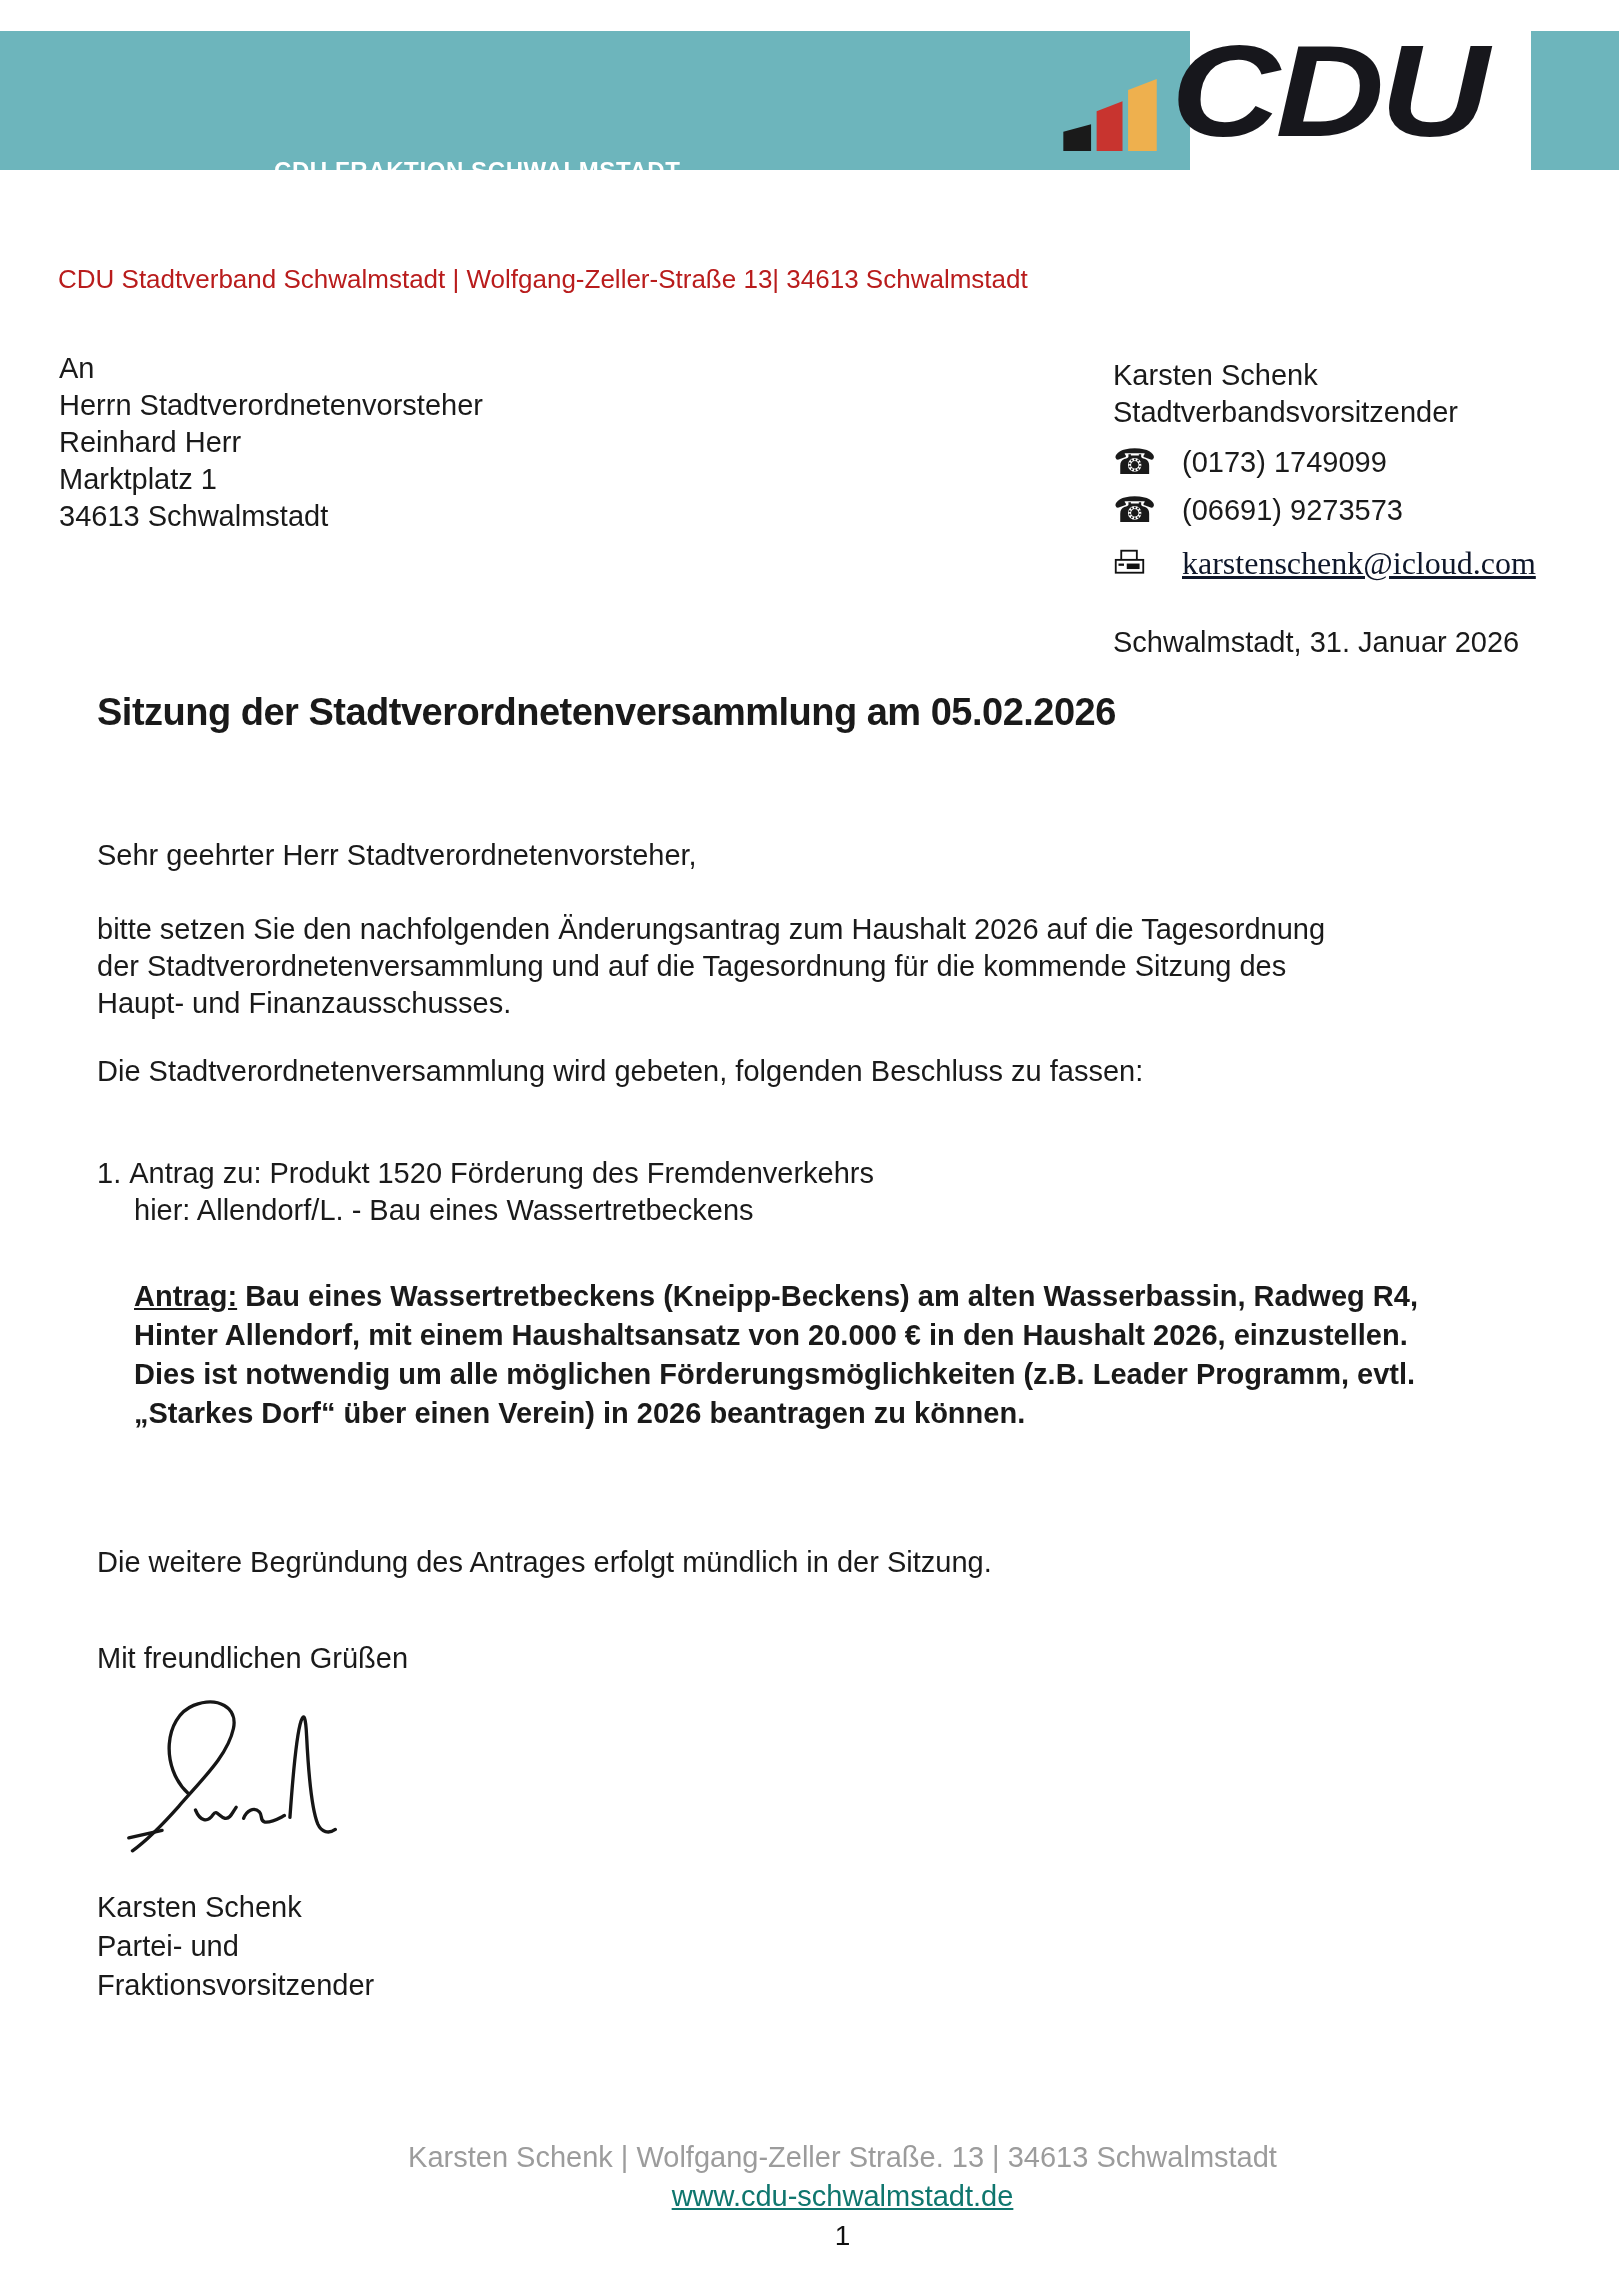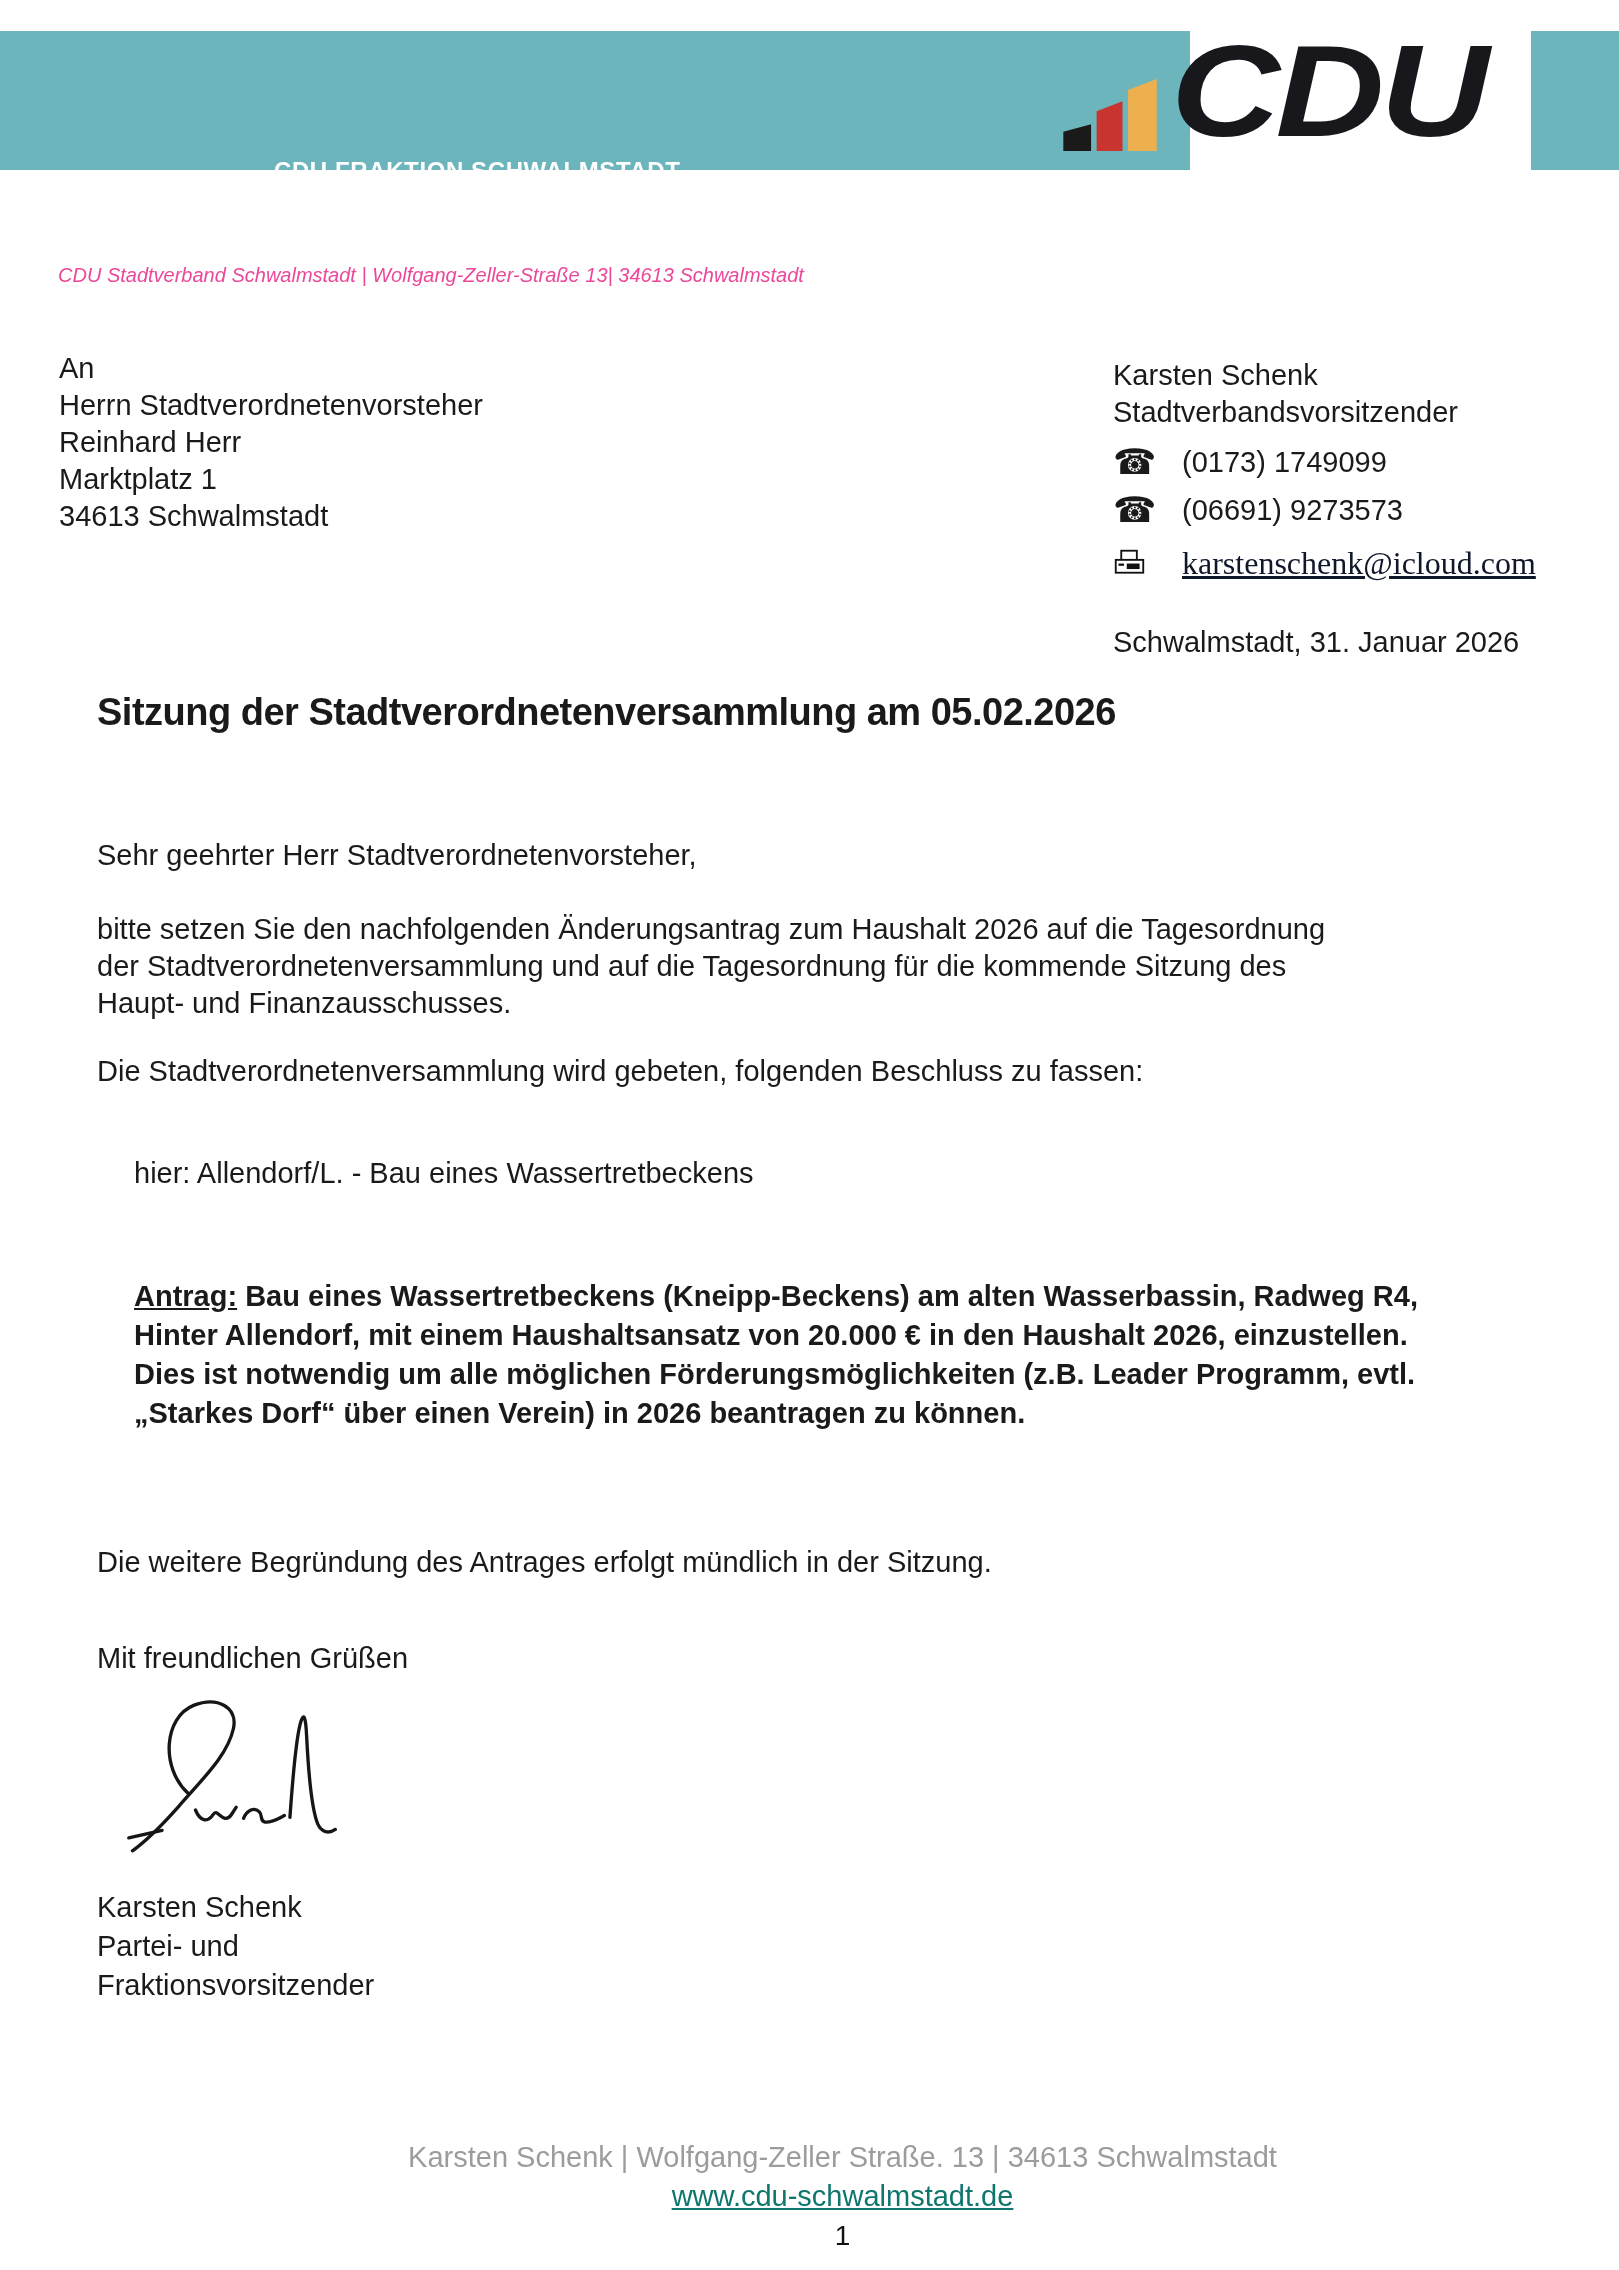--- a/index.html
+++ b/index.html
@@ -19,21 +19,21 @@
     letter-spacing:0.6px;white-space:nowrap;
   }
   .logo-bars{left:1063px;top:78px;}
   .logo-text{
     left:1171px;top:28px;height:126px;line-height:126px;
     font-size:130px;font-weight:700;font-style:italic;letter-spacing:-3.7px;
     color:#17171c;transform:scaleX(1.16);transform-origin:0 0;white-space:nowrap;
   }
 
   
-  .sender-line{left:58px;top:264px;font-size:20px;color:#ec4899;white-space:nowrap;font-style:italic;}
+  .sender-line{left:58px;top:264px;font-size:26px;color:#b91c1c;white-space:nowrap;}
   .recipient{left:59px;top:350px;font-size:29px;line-height:37px;}
   .recipient div{white-space:nowrap;}
 
   .contact{left:1113px;top:357px;font-size:29px;}
   .contact .line{line-height:37px;white-space:nowrap;}
   .contact-row{display:flex;align-items:center;height:48px;}
   .contact-row .icon-cell{width:69px;display:flex;align-items:center;}
   .phone-glyph{font-family:"DejaVu Sans",sans-serif;font-size:35px;line-height:35px;}
   .num{white-space:nowrap;}
   .email-row{margin-top:5.6px;}
@@ -132,20 +132,21 @@
 
   <div class="abs subject">Sitzung der Stadtverordnetenversammlung am 05.02.2026</div>
 
   <div class="abs salutation">Sehr geehrter Herr Stadtverordnetenvorsteher,</div>
 
   <div class="abs para1">bitte setzen Sie den nachfolgenden Änderungsantrag zum Haushalt 2026 auf die Tagesordnung der Stadtverordnetenversammlung und auf die Tagesordnung für die kommende Sitzung des Haupt- und Finanzausschusses.</div>
 
   <div class="abs para2">Die Stadtverordnetenversammlung wird gebeten, folgenden Beschluss zu fassen:</div>
 
   <div class="abs list-item">
+    <div class="l1"><span>1.</span>&nbsp;<span>Antrag zu: Produkt 1520 Förderung des Fremdenverkehrs</span></div>
     <div class="l2">hier: Allendorf/L. - Bau eines Wassertretbeckens</div>
   </div>
 
   <div class="abs antrag"><span class="label">Antrag:</span><span> Bau eines Wassertretbeckens (Kneipp-Beckens) am alten Wasserbassin, Radweg R4, Hinter Allendorf, mit einem Haushaltsansatz von 20.000 € in den Haushalt 2026, einzustellen. Dies ist notwendig um alle möglichen Förderungsmöglichkeiten (z.B. Leader Programm, evtl. „Starkes Dorf“ über einen Verein) in 2026 beantragen zu können.</span></div>
 
   <div class="abs para3">Die weitere Begründung des Antrages erfolgt mündlich in der Sitzung.</div>
 
   <div class="abs closing">Mit freundlichen Grüßen</div>
 
   <svg class="abs signature" width="223" height="176" viewBox="0 0 240 190" aria-hidden="true">

